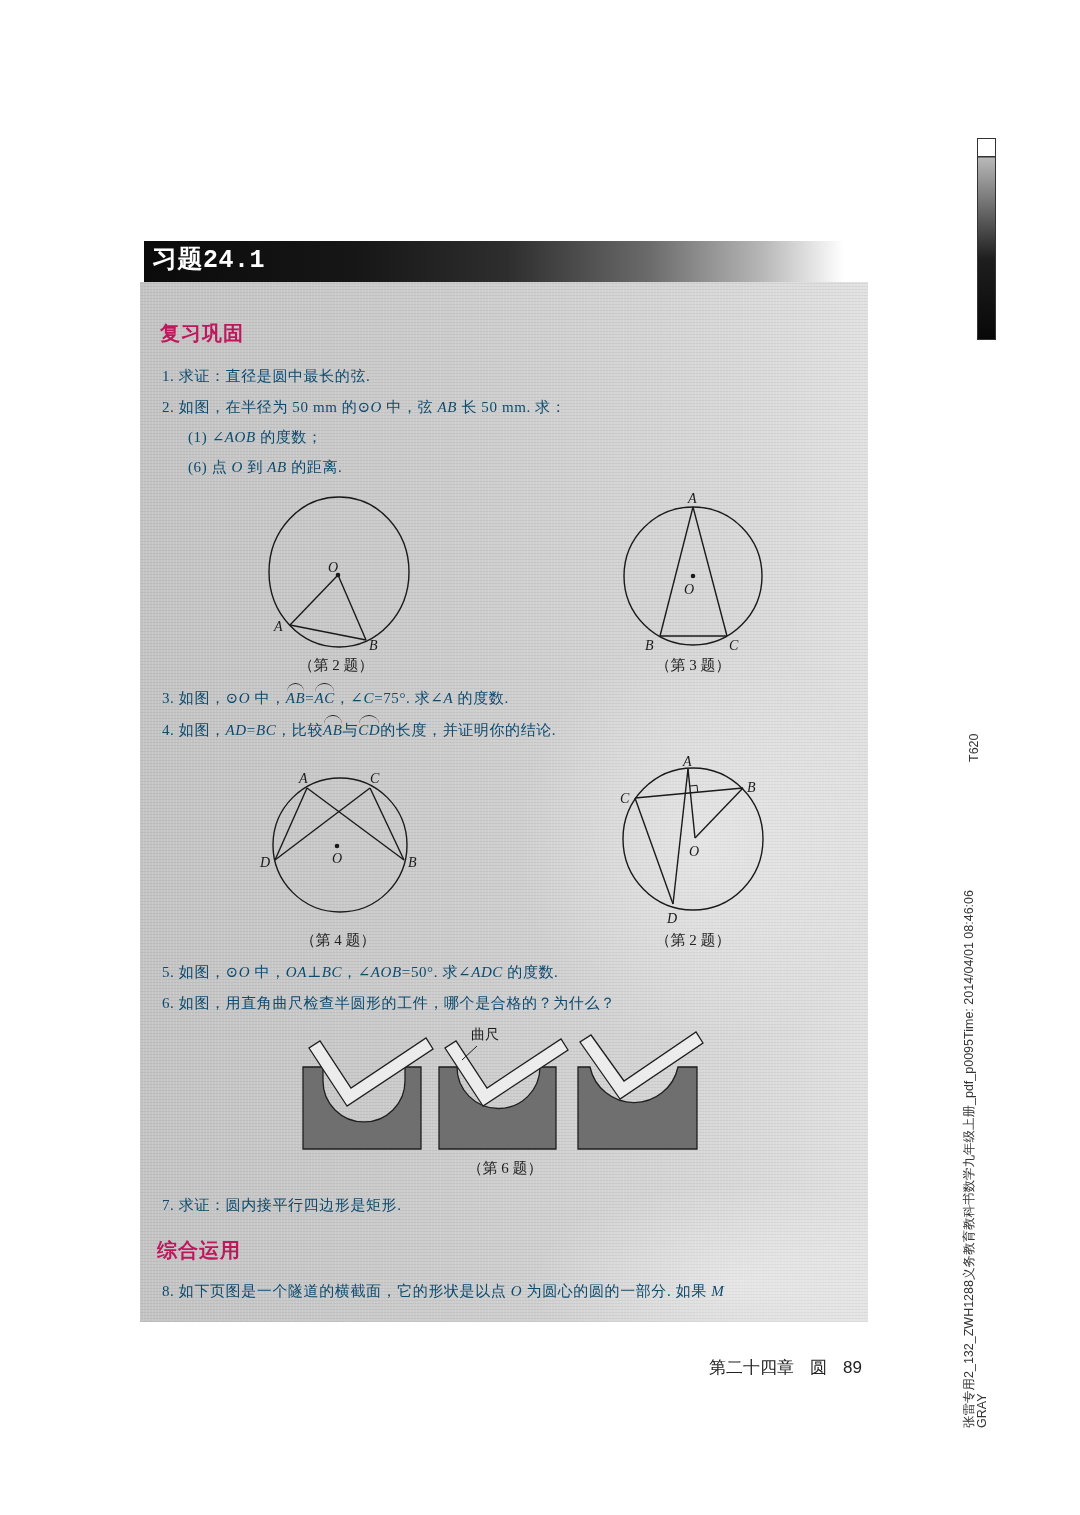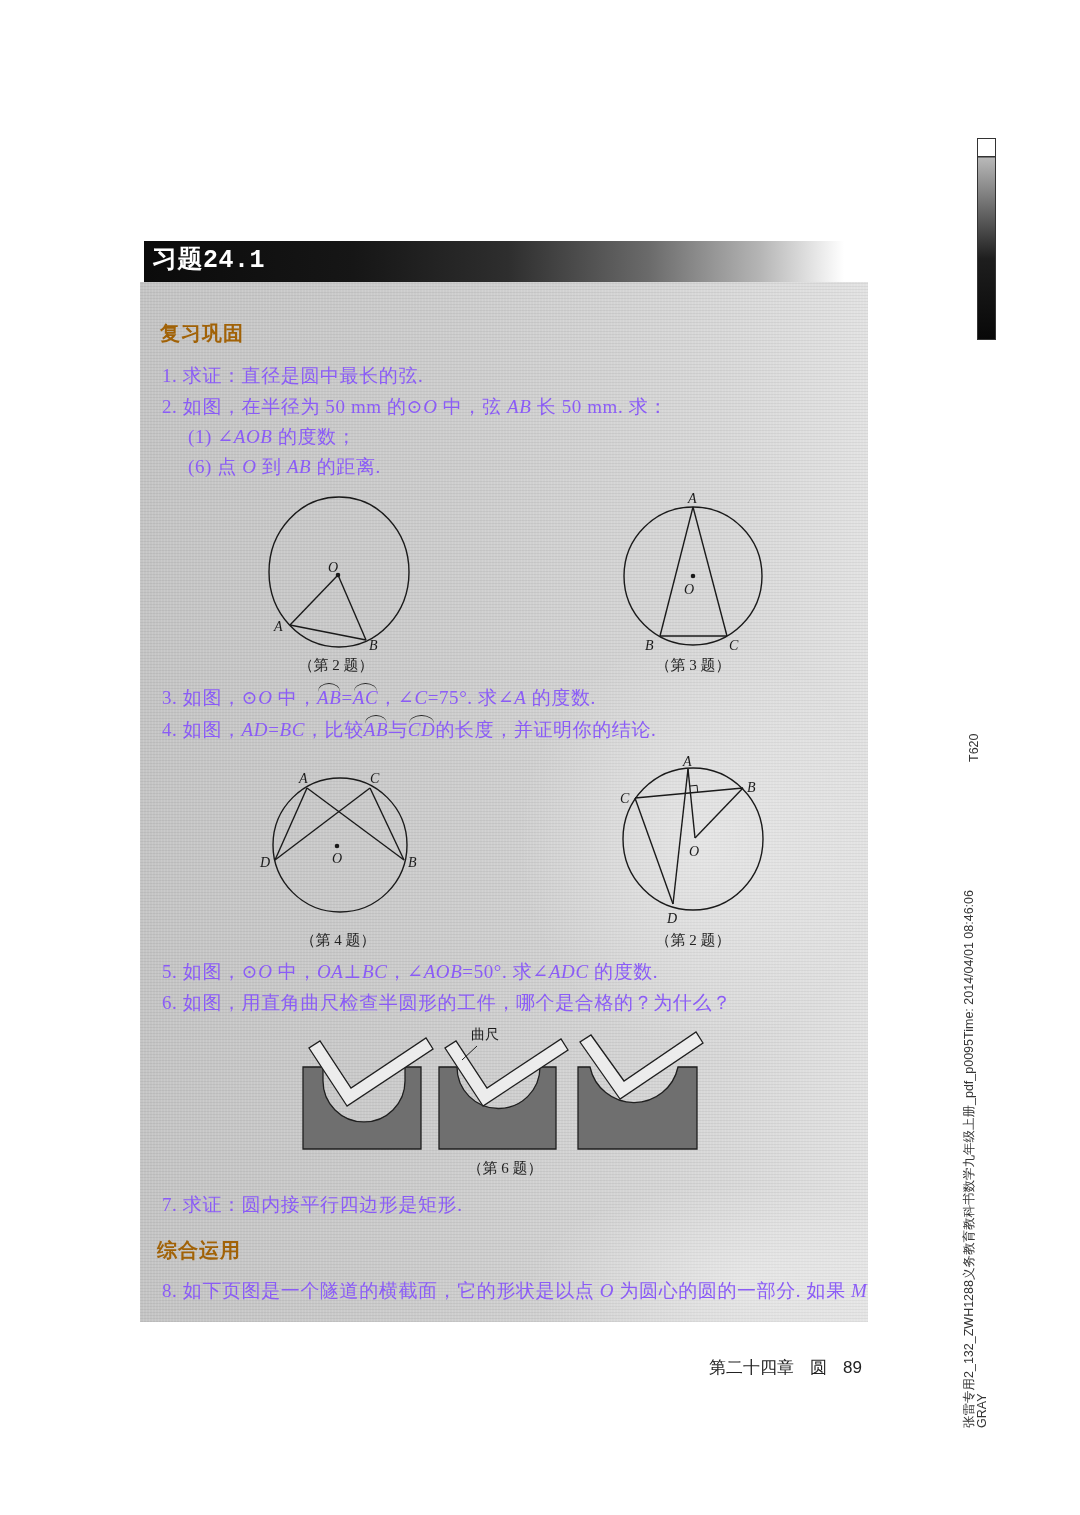--- a/index.html
+++ b/index.html
@@ -23,26 +23,26 @@
     background: linear-gradient(to right, #0b0b0b 0%, #161616 30%, #2e2e2e 52%, #6a6a6a 72%, #b5b5b5 88%, rgba(220,220,220,0) 100%);
   }
   .header-title {
     position: absolute; left: 8px; top: 5px;
     font-family: Liberation Mono, monospace;
     font-weight: bold; font-size: 25px; line-height: 30px; color: #ffffff;
     letter-spacing: 0.5px;
   }
   .section-title {
     position: absolute; font-family: "Liberation Sans", "DejaVu Sans", sans-serif;
-    font-weight: bold; font-size: 20px; line-height: 22px; color: #a16207;
+    font-weight: bold; font-size: 20px; line-height: 22px; color: #be185d;
     letter-spacing: 1px;
   }
   .line {
-    position: absolute; left: 162px; font-size: 19px; line-height: 20px;
-    white-space: nowrap; letter-spacing: 0.6px; color: #8b5cf6;
+    position: absolute; left: 162px; font-size: 15px; line-height: 20px;
+    white-space: nowrap; letter-spacing: 0.6px; color: #0c4a6e;
   }
   .sub { left: 188px; }
   .seg-var { font-style: italic; }
   .seg-arc { font-style: italic; position: relative; display: inline-block; }
   .seg-arc::before {
     content: ""; position: absolute; left: 1px; right: 1px; top: -5px; height: 8px;
     border-top: 1.3px solid #222; border-radius: 50% 50% 0 0 / 100% 100% 0 0;
   }
   .caption {
     position: absolute; width: 90px; text-align: center; font-size: 15px; line-height: 18px;

